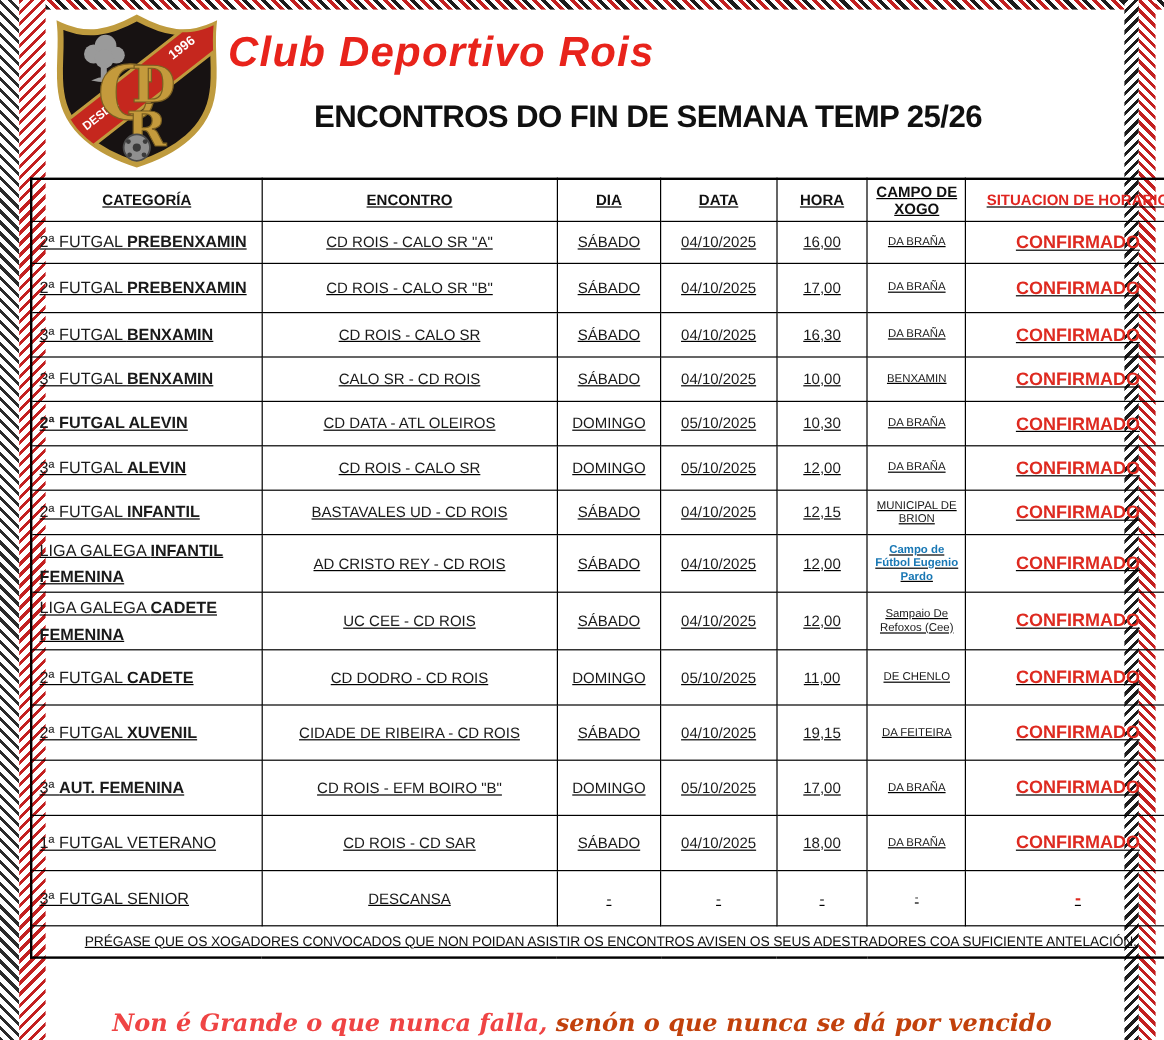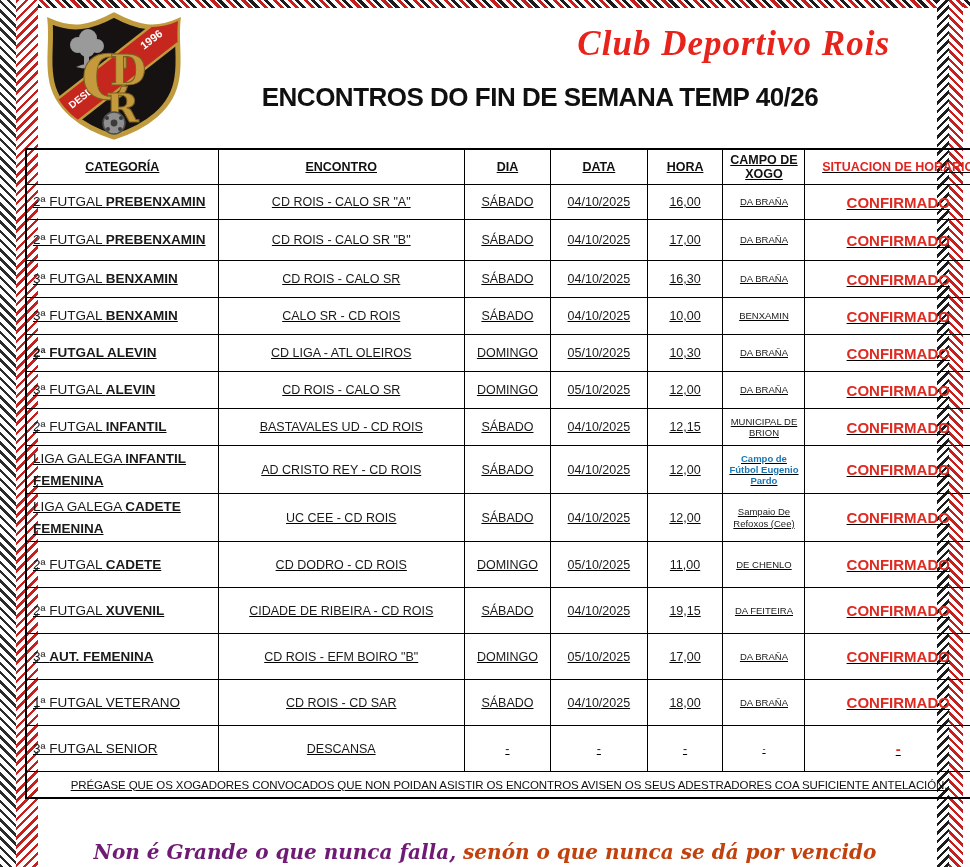--- a/index.html
+++ b/index.html
@@ -13,22 +13,22 @@
     background:repeating-linear-gradient(45deg,#2b2b2b 0 2.5px,#fff 2.5px 6.5px);}
   .edge-left-red{position:absolute;top:0;left:16px;width:22px;height:867px;
     background:repeating-linear-gradient(135deg,#c32020 0 2.5px,#fff 2.5px 6.5px);}
   .edge-right-dark{position:absolute;top:0;left:937px;width:12px;height:867px;
     background:repeating-linear-gradient(135deg,#1c1c1c 0 2.5px,#fff 2.5px 6px);}
   .edge-right-red{position:absolute;top:0;left:949px;width:14px;height:867px;
     background:repeating-linear-gradient(45deg,#c32020 0 2.5px,#fff 2.5px 6px);}
 
   .crest{position:absolute;left:38px;top:6px;width:152px;height:136px;}
 
-  .club-name{position:absolute;top:24px;left:190px;width:700px;text-align:right;
-    font-family:Liberation Serif, serif;font-style:italic;font-weight:bold;
+  .club-name{position:absolute;top:24px;left:190px;width:700px;text-align:left;
+    font-family:Liberation Sans, sans-serif;font-style:italic;font-weight:bold;
     font-size:35px;color:#e8231b;letter-spacing:1px;}
   .main-title{position:absolute;top:82px;left:190px;width:700px;text-align:center;
     font-weight:bold;font-size:26px;color:#101010;letter-spacing:-0.5px;}
 
   .table-wrap{position:absolute;left:25px;top:148px;width:968px;text-decoration:underline;}
   table{border-collapse:collapse;width:100%;table-layout:fixed;border:2px solid #000;}
   th,td{border:1px solid #000;overflow:hidden;}
   th{font-size:12.5px;font-weight:bold;text-align:center;padding:3px 2px;color:#111;}
   th.sit-h{color:#e02520;}
   td{text-align:center;vertical-align:middle;font-size:12.5px;color:#1a1a1a;padding:2px 4px;}
@@ -41,21 +41,21 @@
   tbody tr:nth-child(1){height:35px;}
   tbody tr:nth-child(2){height:41px;}
   tbody tr:nth-child(8){height:42px;}
   tbody tr:nth-child(n+9){height:46px;}
   tbody tr:nth-child(15){height:49px;}
   tbody tr.note-row{height:26px;margin-top:20px;}
   td.note{font-size:11.5px;letter-spacing:-0.1px;color:#111;font-weight:normal;}
 
   .quote{position:absolute;top:840px;left:0;width:970px;text-align:center;
     font-family:"DejaVu Serif",serif;font-style:italic;font-weight:bold;font-size:20px;}
-  .quote .red{color:#701a75;}
+  .quote .red{color:#ef4444;}
   .quote .black{color:#c2410c;}
 </style>
 </head>
 <body>
 
 <div class="page">
 
   <div class="edge-top"></div>
   <div class="edge-left-dark"></div>
   <div class="edge-left-red"></div>
@@ -91,21 +91,21 @@
       <circle cx="76" cy="116" r="11" fill="#8f8f8f" stroke="#4a4a4a" stroke-width="1.5"></circle>
       <circle cx="76" cy="116" r="3.4" fill="#3b3b3b"></circle>
       <circle cx="69" cy="111" r="2" fill="#3b3b3b"></circle>
         <circle cx="83" cy="111" r="2" fill="#3b3b3b"></circle>
       <circle cx="70" cy="122" r="2" fill="#3b3b3b"></circle>
         <circle cx="82" cy="122" r="2" fill="#3b3b3b"></circle>
     </g>
   </svg>
 
   <div class="club-name">Club Deportivo Rois</div>
-  <div class="main-title">ENCONTROS DO FIN DE SEMANA TEMP 40/26</div>
+  <div class="main-title">ENCONTROS DO FIN DE SEMANA TEMP 25/26</div>
 
   <div class="table-wrap">
     <table>
       <colgroup>
         <col style="width:185px">
           <col style="width:237px">
           <col style="width:83px">
         <col style="width:93px">
           <col style="width:73px">
           <col style="width:79px">
@@ -154,21 +154,21 @@
             <td class="cat"><span>3ª FUTGAL </span><span class="b">BENXAMIN</span></td>
             <td>CALO SR - CD ROIS</td>
             <td>SÁBADO</td>
             <td>04/10/2025</td>
             <td>10,00</td>
             <td class="campo">BENXAMIN</td>
             <td class="sit">CONFIRMADO</td>
           </tr>
           <tr>
             <td class="cat"><span></span><span class="b">2ª FUTGAL ALEVIN</span></td>
-            <td>CD LIGA - ATL OLEIROS</td>
+            <td>CD DATA - ATL OLEIROS</td>
             <td>DOMINGO</td>
             <td>05/10/2025</td>
             <td>10,30</td>
             <td class="campo">DA BRAÑA</td>
             <td class="sit">CONFIRMADO</td>
           </tr>
           <tr>
             <td class="cat"><span>3ª FUTGAL </span><span class="b">ALEVIN</span></td>
             <td>CD ROIS - CALO SR</td>
             <td>DOMINGO</td>

